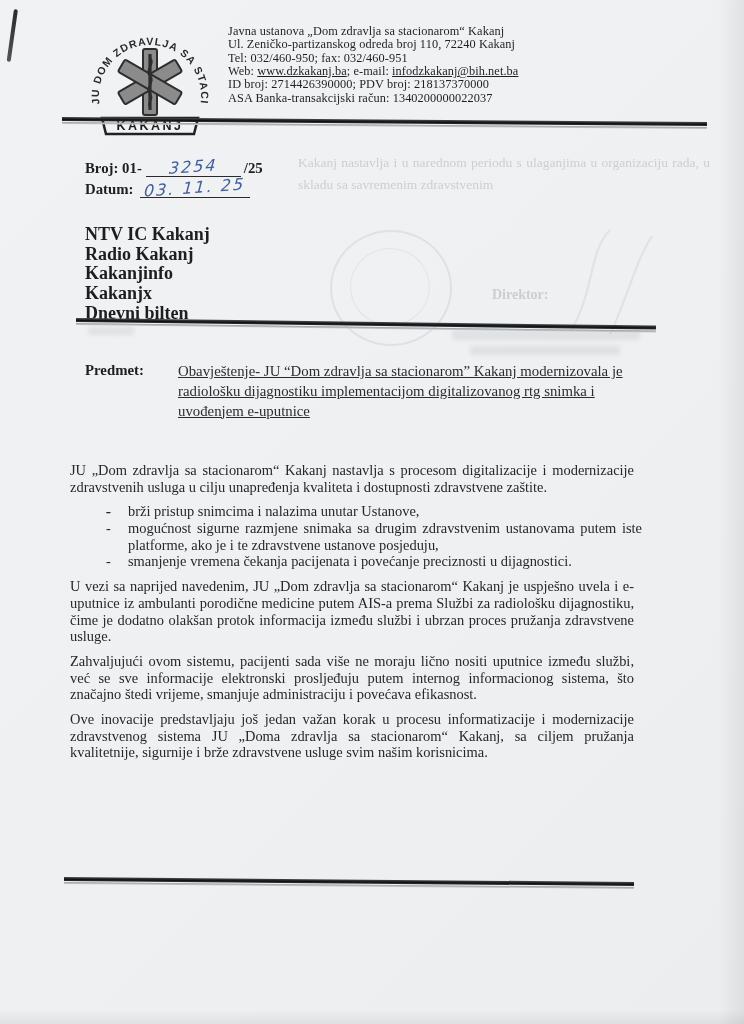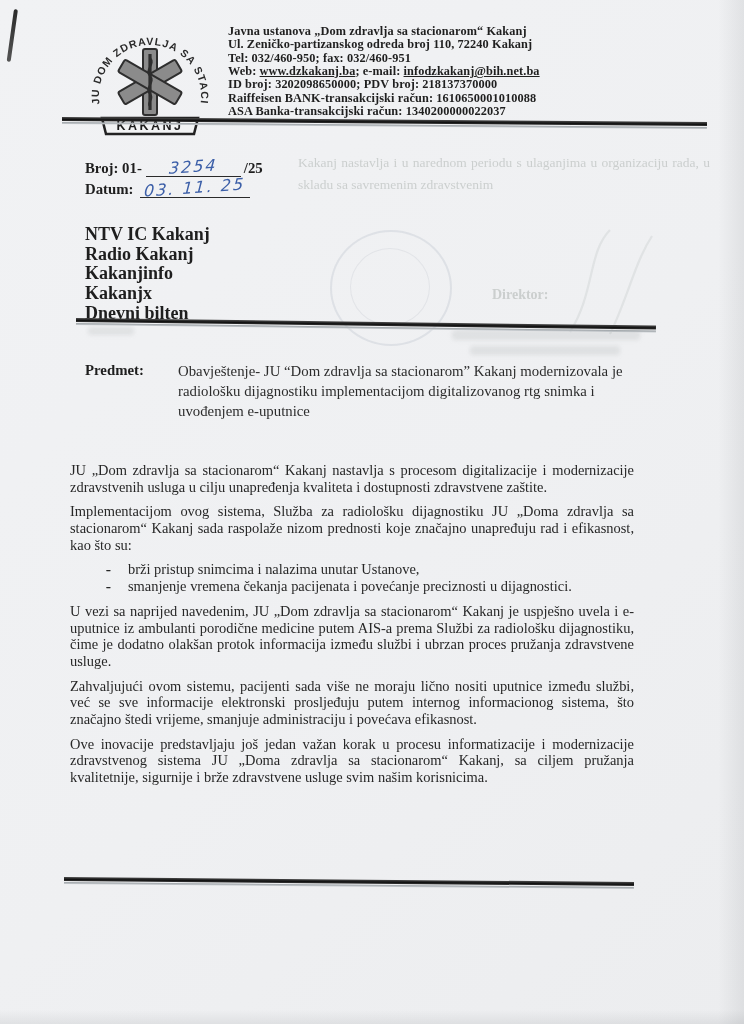--- a/index.html
+++ b/index.html
@@ -17,21 +17,21 @@
     background:linear-gradient(to right,rgba(0,0,0,0),rgba(90,95,100,0.10));}
   .shade-bottom{position:absolute;bottom:0;left:0;width:100%;height:14px;
     background:linear-gradient(to bottom,rgba(0,0,0,0),rgba(90,95,100,0.10));}
   .artifact{position:absolute;left:14px;top:9px;width:4px;height:53px;
     background:linear-gradient(to bottom,#2a2a2a,#555);transform:rotate(8deg);transform-origin:top left;border-radius:2px;}
 
   
   .letterhead{position:absolute;left:84px;top:22px;width:600px;display:flex;}
   .logo{width:132px;height:116px;flex:0 0 132px;}
   .org-info{margin-left:12px;padding-top:3px;
-    font-weight:bold;font-size:12.3px;line-height:13.35px;color:#1f1f1f;letter-spacing:0.1px;}
+    font-weight:normal;font-size:12.3px;line-height:13.35px;color:#1f1f1f;letter-spacing:0.1px;}
   .org-info .u{text-decoration:underline;}
   .rule{position:absolute;transform-origin:left center;}
   .rule .dark{height:4px;background:linear-gradient(to bottom,#4a4a4a,#111 60%,#333);}
   .rule .lite{height:2px;margin-top:1px;background:linear-gradient(to bottom,#9aa0a4,#c8ccd0);}
   .rule-header{left:62px;top:117px;width:645px;transform:rotate(0.45deg);}
   .rule-recipients{left:76px;top:318px;width:580px;transform:rotate(0.75deg);}
   .rule-bottom{left:64px;top:877px;width:570px;transform:rotate(0.5deg);}
 
   
   .refblock{position:absolute;left:85px;top:158px;font-weight:bold;font-size:14.8px;color:#1e1e1e;}
@@ -56,21 +56,21 @@
   .smudge{position:absolute;background:rgba(135,145,140,0.16);filter:blur(2px);border-radius:3px;}
   .stamp-ghost{position:absolute;left:330px;top:230px;width:118px;height:112px;
     border:2px solid rgba(130,142,160,0.16);border-radius:50%;}
   .stamp-ghost .inner{position:absolute;left:18px;top:16px;width:78px;height:76px;
     border:1.5px solid rgba(130,142,160,0.12);border-radius:50%;}
   .sig-ghost{position:absolute;left:540px;top:222px;width:130px;height:120px;opacity:0.5;}
 
   
   .subject{position:absolute;left:85px;top:362px;width:560px;font-size:14.8px;}
   .subject-label{position:absolute;left:0;top:0;font-weight:bold;color:#1e1e1e;}
-  .subject-text{position:absolute;left:93px;top:0;width:465px;line-height:19.8px;}
+  .subject-text{position:absolute;left:93px;top:0;width:465px;line-height:19.8px;text-decoration:underline;}
 
   
   .body-text{position:absolute;left:62px;top:454px;width:580px;
     font-size:14.45px;line-height:16.68px;text-align:justify;color:#272727;}
   .body-text p{margin:8px;}
   .bullet{position:relative;padding-left:66px;}
   .bullet .dash{position:absolute;left:44px;top:0;}
 </style>
 </head>
 <body>
@@ -114,22 +114,21 @@
       <g>
         <polygon points="18,96 114,96 110,112 22,112" fill="#f2f3f4" stroke="#222" stroke-width="2.5"></polygon>
         <text x="66" y="108" text-anchor="middle" font-family="Liberation Sans, sans-serif" font-size="12.5" font-weight="bold" letter-spacing="2.5" fill="#1c1c1c">KAKANJ</text>
       </g>
     </svg>
     <div class="org-info">
       <div>Javna ustanova „Dom zdravlja sa stacionarom“ Kakanj</div>
       <div>Ul. Zeničko-partizanskog odreda broj 110, 72240 Kakanj</div>
       <div>Tel: 032/460-950; fax: 032/460-951</div>
       <div><span>Web: </span><span class="u">www.dzkakanj.ba</span><span>; e-mail: </span><span class="u">infodzkakanj@bih.net.ba</span></div>
-      <div>ID broj: 3202098650000; PDV broj: 218137370000</div>
-      <div>Raiffeisen BANK-transakcijski račun: 1610650001010088</div>
+      <div>ID broj: 2714426390000; PDV broj: 218137370000</div>
       <div>ASA Banka-transakcijski račun: 1340200000022037</div>
     </div>
   </div>
   <div class="rule rule-header">
       <div class="dark"></div>
       <div class="lite"></div>
     </div>
 
   <div class="refblock">
     <div class="refline">
@@ -152,25 +151,24 @@
       <div class="lite"></div>
     </div>
 
   <div class="subject">
     <div class="subject-label">Predmet:</div>
     <div class="subject-text">Obavještenje- JU “Dom zdravlja sa stacionarom” Kakanj modernizovala je radiološku dijagnostiku implementacijom digitalizovanog rtg snimka i uvođenjem e-uputnice</div>
   </div>
 
   <div class="body-text">
     <p>JU „Dom zdravlja sa stacionarom“ Kakanj nastavlja s procesom digitalizacije i modernizacije zdravstvenih usluga u cilju unapređenja kvaliteta i dostupnosti zdravstvene zaštite.</p>
-    <p>Implementacijom ovog sistema, Služba za radiološku dijagnostiku JU „Doma zdravlja sa stacionarom“ Kakanj sada raspolaže nizom prednosti koje značajno unapređuju rad i efikasnost, kao što su:</p>
     <div>
       <div class="bullet"><span class="dash">-</span></div>
       <div class="bullet"><span class="dash">-</span><span>brži pristup snimcima i nalazima unutar Ustanove,</span></div>
-      <div class="bullet"><span class="dash">-</span></div>
+      <div class="bullet"><span class="dash">-</span><span>mogućnost sigurne razmjene snimaka sa drugim zdravstvenim ustanovama putem iste platforme, ako je i te zdravstvene ustanove posjeduju,</span></div>
       <div class="bullet"><span class="dash">-</span><span>smanjenje vremena čekanja pacijenata i povećanje preciznosti u dijagnostici.</span></div>
     </div>
     <p>U vezi sa naprijed navedenim, JU „Dom zdravlja sa stacionarom“ Kakanj je uspješno uvela i e-uputnice iz ambulanti porodične medicine putem AIS-a prema Službi za radiološku dijagnostiku, čime je dodatno olakšan protok informacija između službi i ubrzan proces pružanja zdravstvene usluge.</p>
     <p>Zahvaljujući ovom sistemu, pacijenti sada više ne moraju lično nositi uputnice između službi, već se sve informacije elektronski prosljeđuju putem internog informacionog sistema, što značajno štedi vrijeme, smanjuje administraciju i povećava efikasnost.</p>
     <p>Ove inovacije predstavljaju još jedan važan korak u procesu informatizacije i modernizacije zdravstvenog sistema JU „Doma zdravlja sa stacionarom“ Kakanj, sa ciljem pružanja kvalitetnije, sigurnije i brže zdravstvene usluge svim našim korisnicima.</p>
   </div>
 
   <div class="rule rule-bottom">
       <div class="dark"></div>
       <div class="lite"></div>

